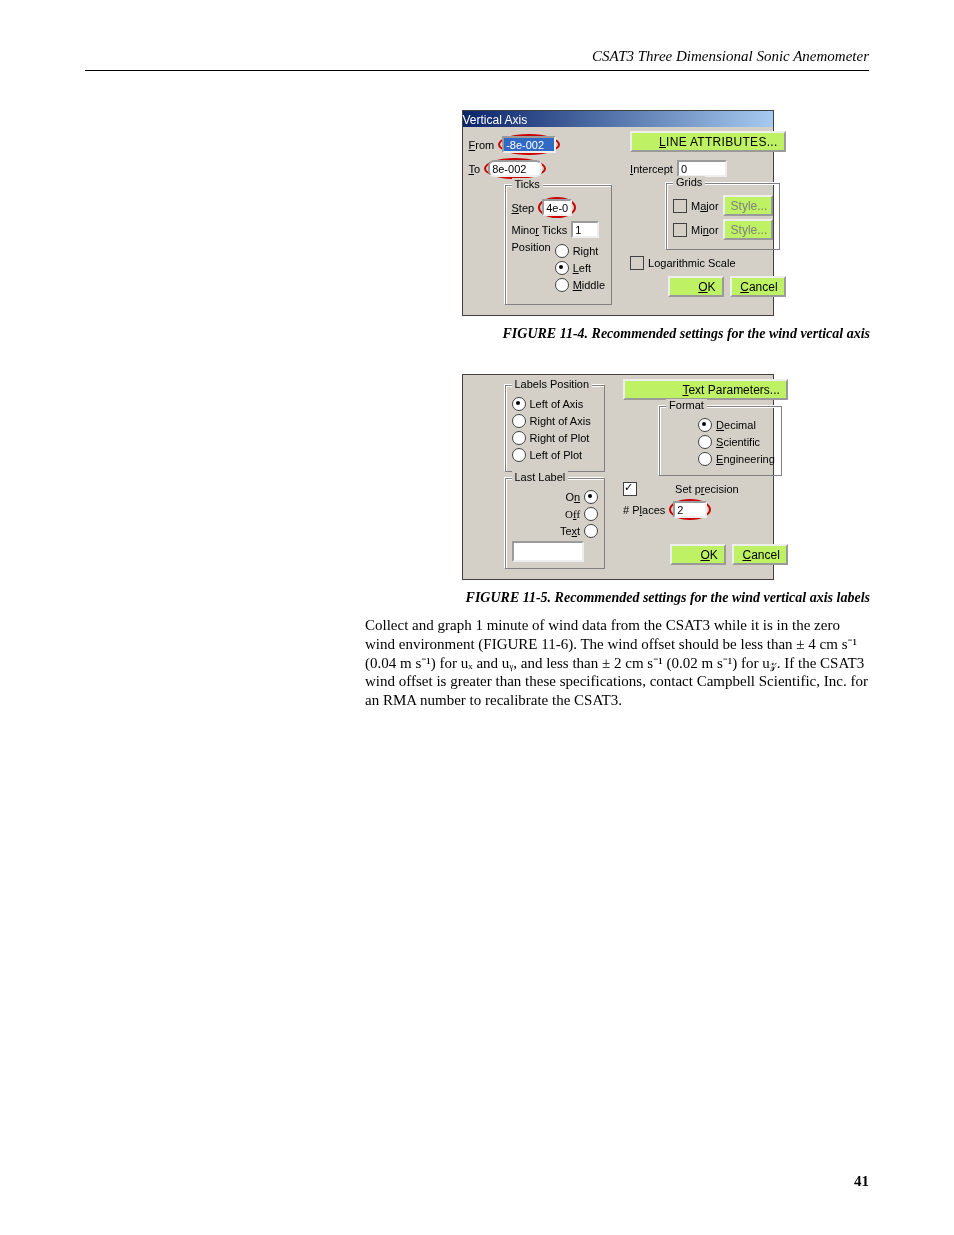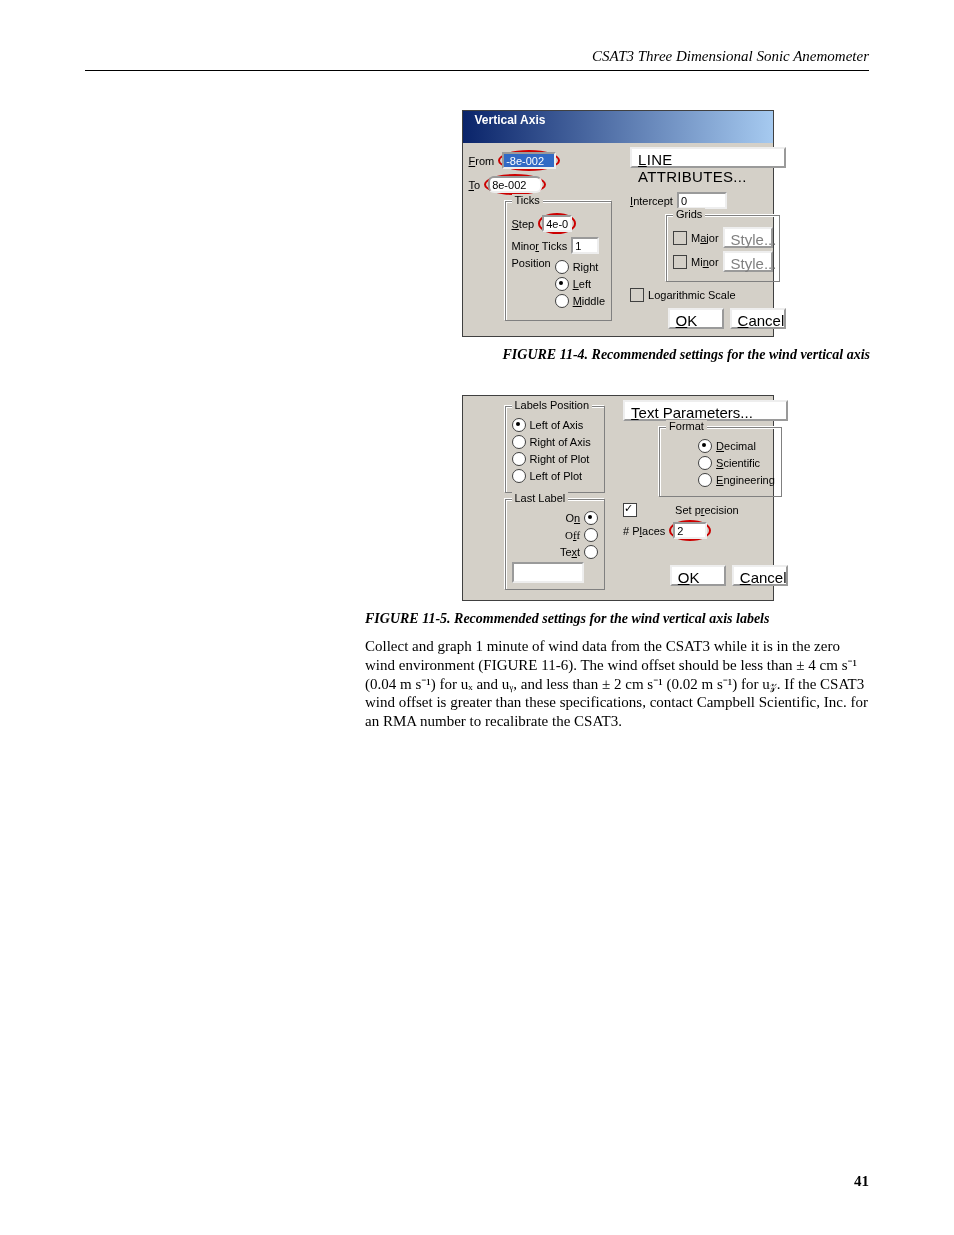--- a/index.html
+++ b/index.html
@@ -44,25 +44,25 @@
   .dlg {
     width: 310px;
     background: #d4d0c8;
     border: 1px solid #404040;
     font-family: "Tahoma", "MS Sans Serif", Arial, sans-serif;
     font-size: 11px;
     color: #000;
     margin: 0 auto;
   }
   .dlg .titlebar {
-    height: 32px;
-    padding: 0 12px;
+    height: 16px;
+    padding: 0 0;
     background: linear-gradient(to right, #0a246a, #a6caf0);
     color: #fff;
-    font-weight: bold;
+    font-weight: normal;
     font-family: "Verdana", "Tahoma", sans-serif;
     font-size: 12px;
     line-height: 18px;
   }
   .fieldset {
     position: relative;
     border: 1px solid #fff;
     box-shadow: -1px -1px 0 #808080 inset, 1px 1px 0 #808080;
     margin: 6px;
     padding: 8px 6px 6px 6px;
@@ -79,24 +79,24 @@
   .inp {
     border: 2px inset #eee;
     background: #fff;
     font-size: 11px;
     height: 17px;
     padding: 0 2px;
     box-sizing: border-box;
   }
   .btn {
     border: 2px outset #eee;
-    background: #ffffff;
-    font-size: 15px;
+    background: #bef264;
+    font-size: 12px;
     padding: 2px 6px;
-    text-align: left;
+    text-align: right;
     height: 21px;
     box-sizing: border-box;
   }
   .btn.disabled { color: #808080; }
   .row { display:flex; align-items:center; gap:4px; margin:3px 0;}
   .lbl { font-size:11px; }
   .ul  { text-decoration: underline; } 
   .radio, .check {
     width:12px;height:12px;display:inline-block;position:relative;vertical-align:middle;
   }
@@ -112,21 +112,21 @@
     border: 2px solid #c00;
     border-radius: 50%/50%;
     padding: 0 2px;
     display: inline-block;
     line-height: 16px;
   }
 
   .figcap {
     font-style: italic;
     font-weight: bold;
-    text-align:left;
+    text-align:right;
     font-size: 14px;
     margin: 10px 0 0 0;
   }
   p.body { margin: 10px 0; font-size:15px; line-height:1.25; }
 </style>
 </head>
 <body>
 
 <div class="header-text">CSAT3 Three Dimensional Sonic Anemometer</div>
 <div class="header-line"></div>

